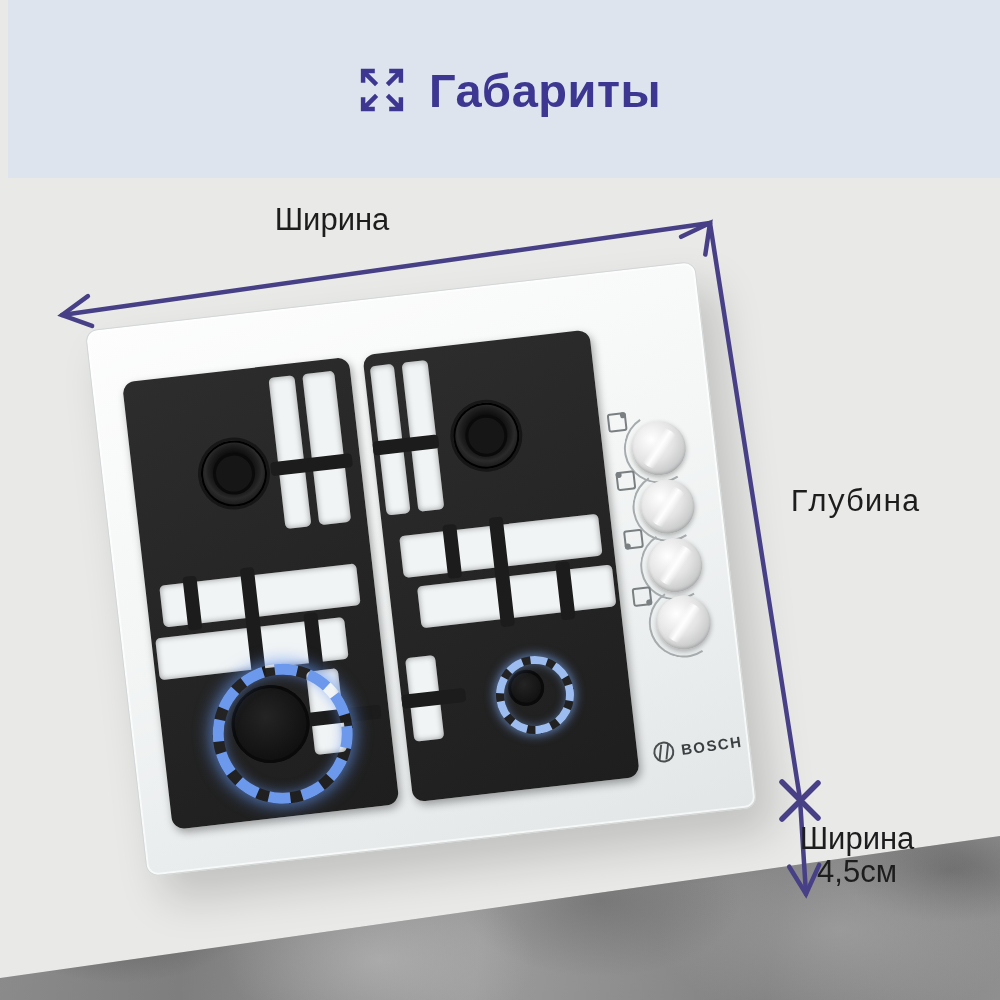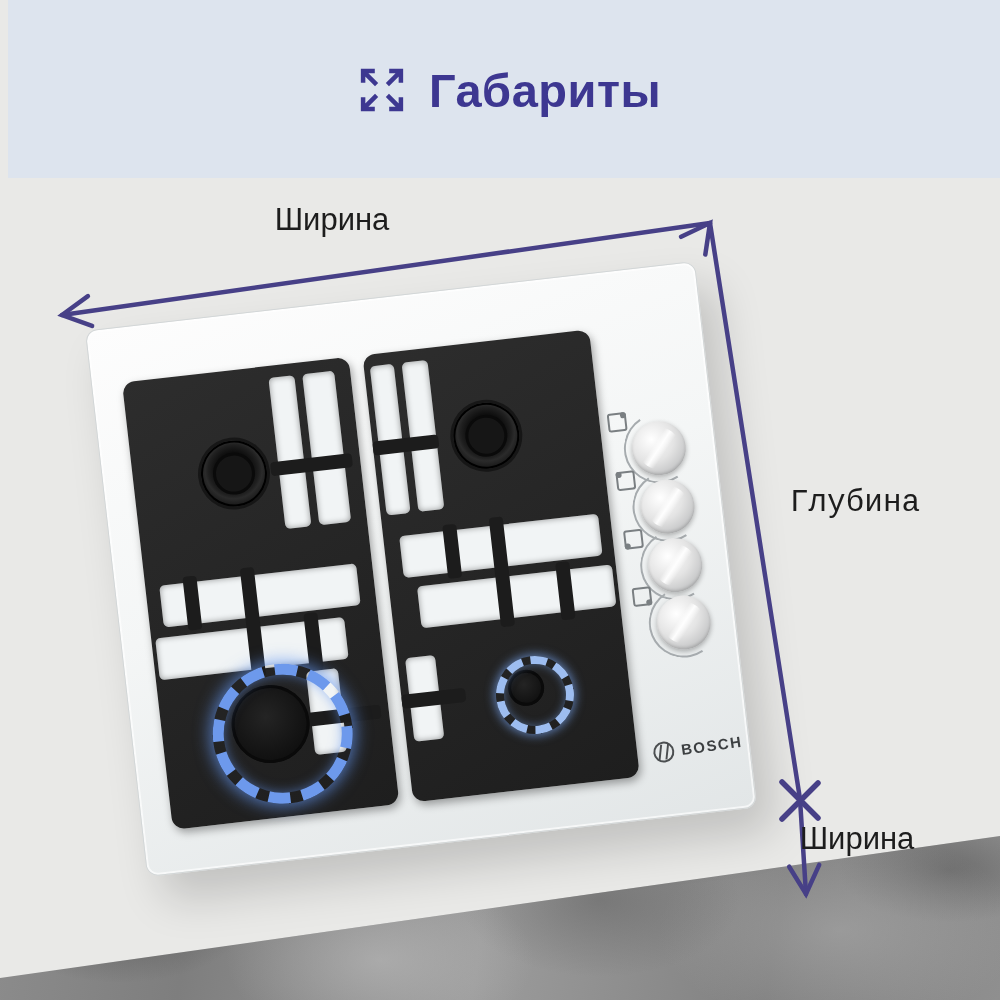--- a/index.html
+++ b/index.html
@@ -168,15 +168,16 @@
   </svg>
 
   <div class="dim-label lbl-width">
     <div>Ширина</div>
   </div>
   <div class="dim-label lbl-depth">
     <div>Глубина</div>
   </div>
   <div class="dim-label lbl-height">
     <div>Ширина</div>
+    <div>4,5см</div>
   </div>
 
 </div>
 
 </body></html>

